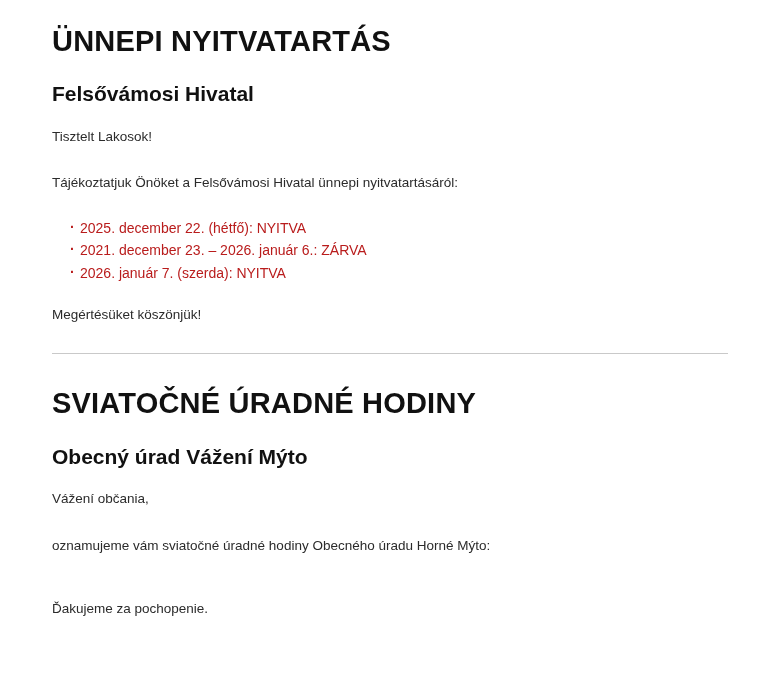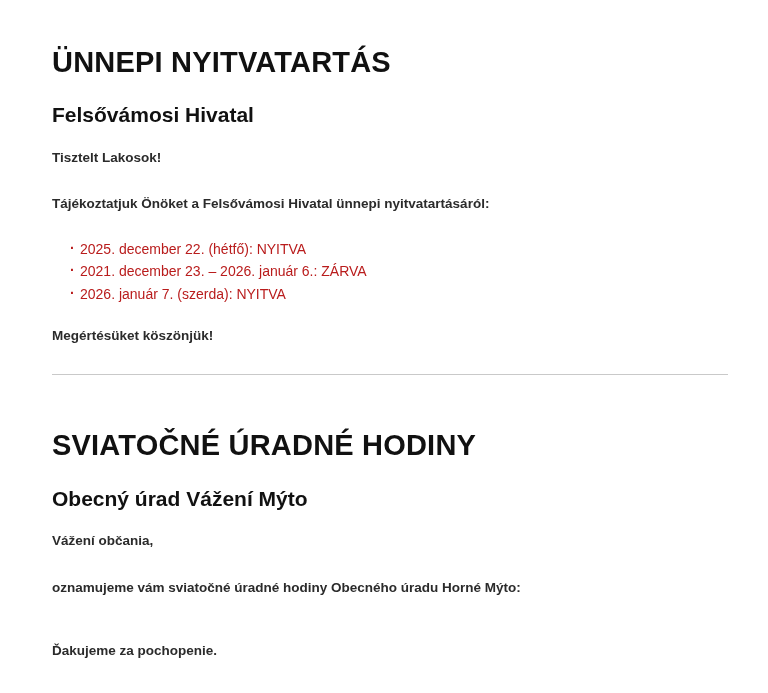--- a/index.html
+++ b/index.html
@@ -19,21 +19,20 @@
     position: relative;
     width: 768px;
     height: 693px;
     background: #ffffff;
     box-sizing: border-box;
     padding: 0 40px 0 52px;
   }
 
   .notice-section {
     position: relative;
-    margin-top: 21px;
   }
 
   .section-title {
     font-size: 29px;
     font-weight: 700;
     letter-spacing: 0.2px;
     color: #111111;
     margin: 0;
     padding: 0;
     line-height: 1.12;
@@ -43,21 +42,21 @@
     font-size: 21px;
     font-weight: 700;
     color: #111111;
     margin: 0;
     padding: 0;
     line-height: 1.2;
   }
 
   .body-text {
     font-size: 13.5px;
-    font-weight: 700;
+    font-weight: 400;
     color: #2b2b2b;
     margin: 0;
     padding: 0;
     line-height: 1.45;
   }
 
   .hours-list {
     list-style: none;
     margin: 0;
     padding: 0;

